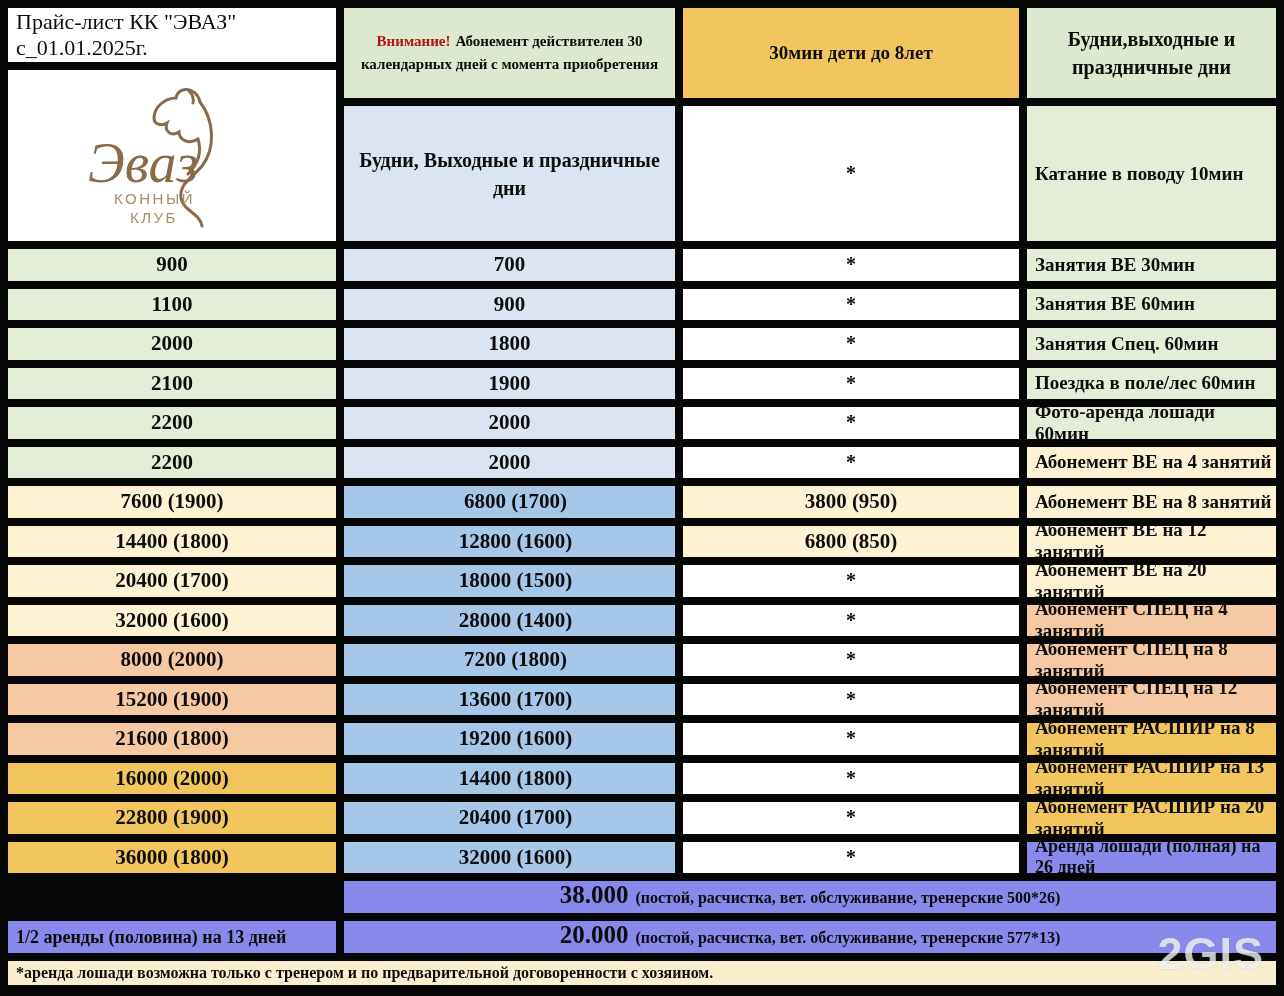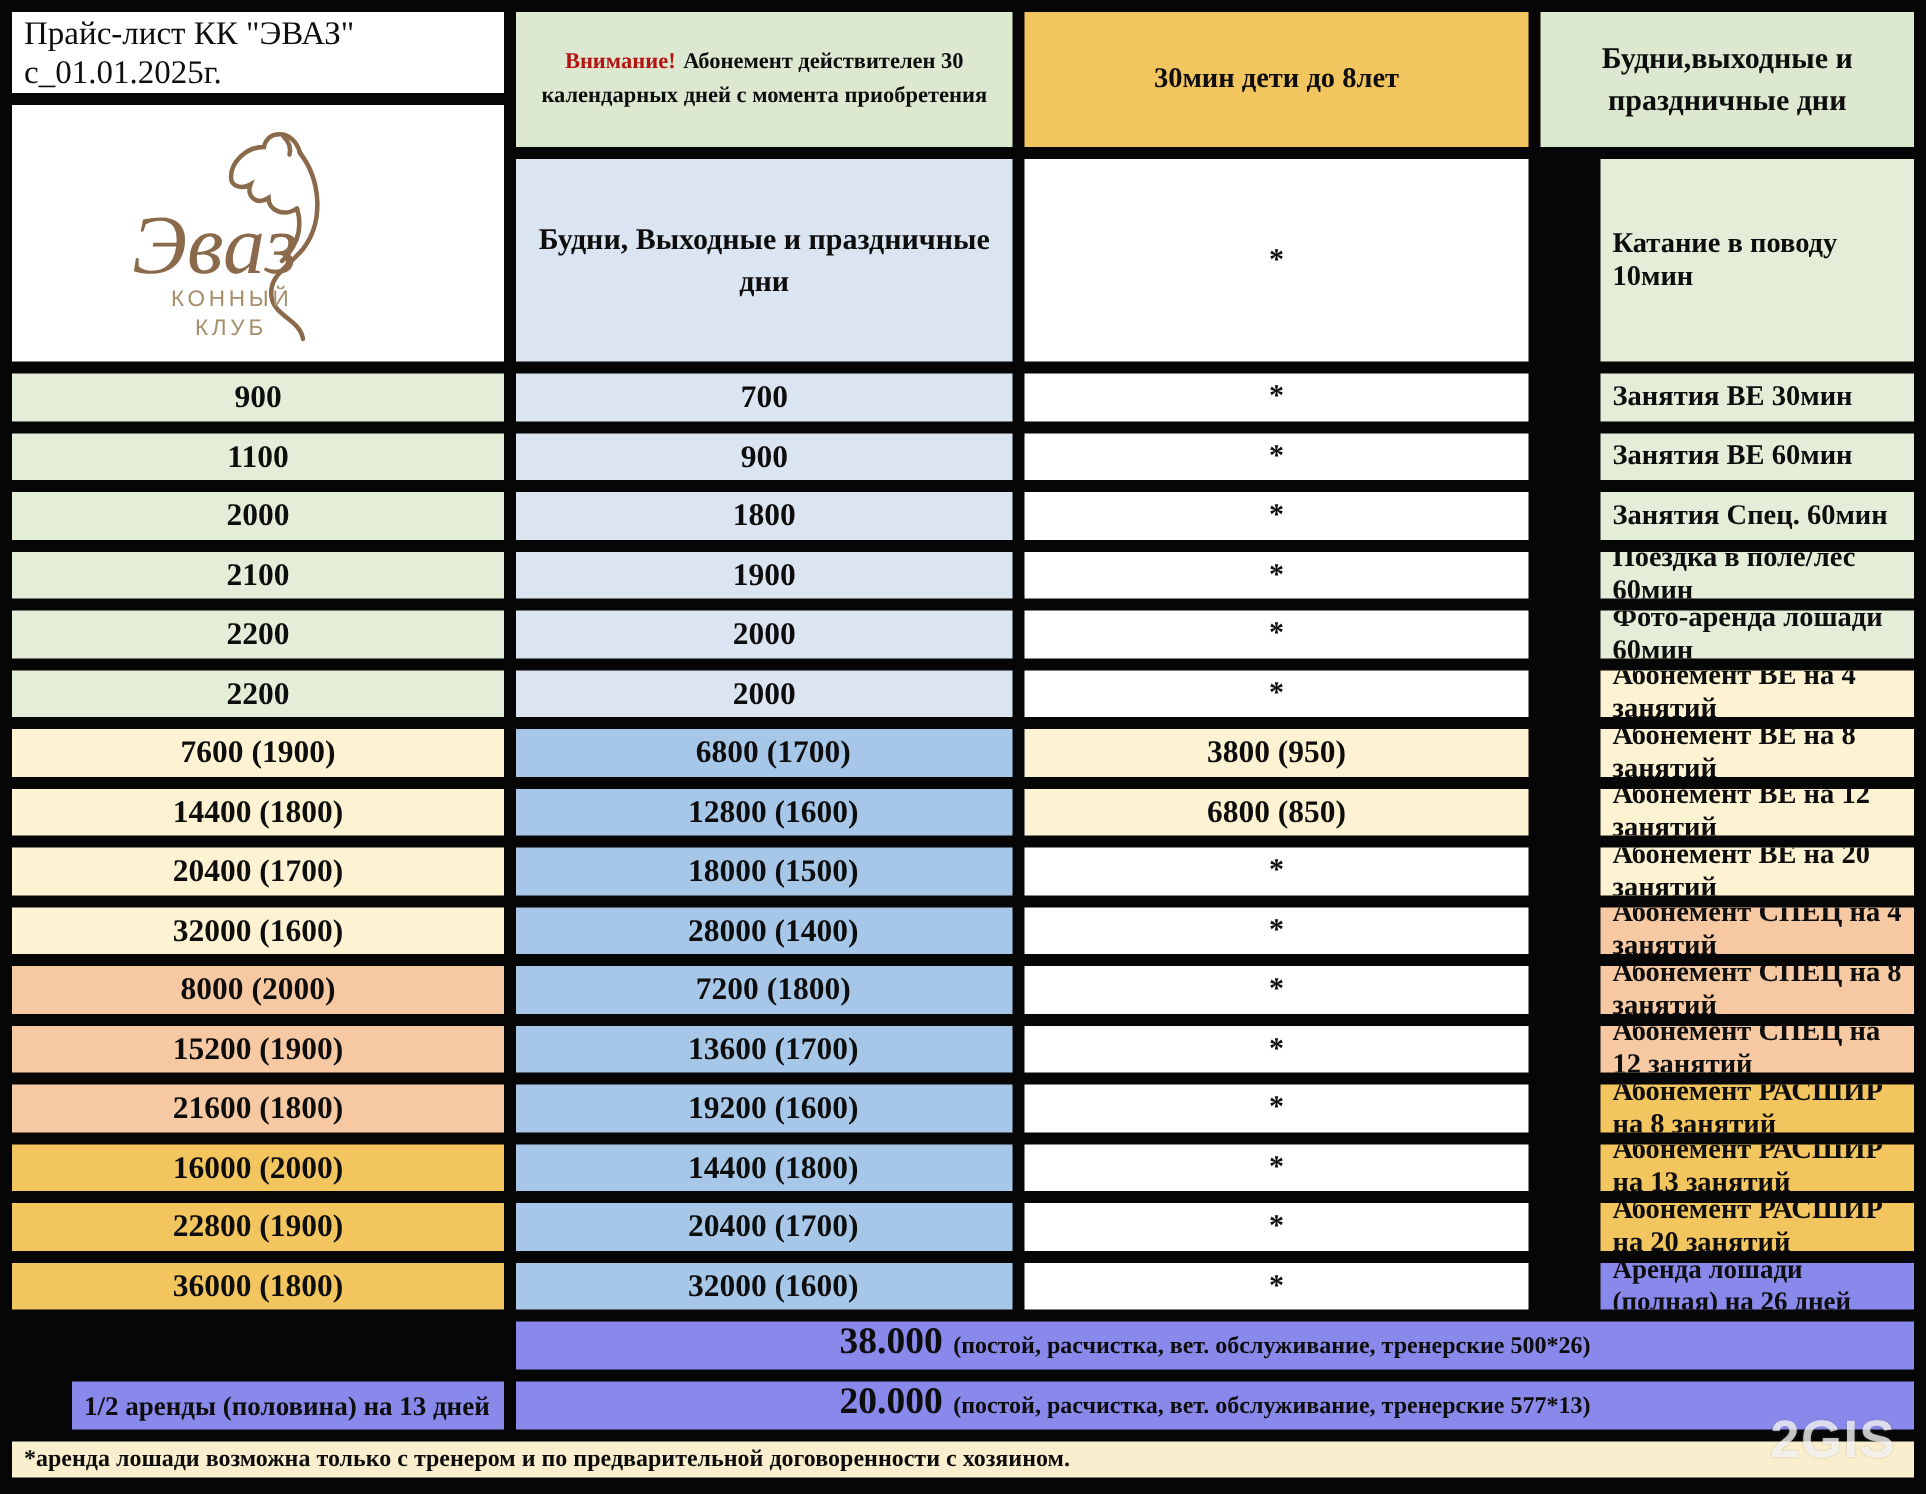--- a/index.html
+++ b/index.html
@@ -14,21 +14,21 @@
     box-sizing:border-box;
     background:#060606;
     align-content:start;
     font-family:"Liberation Serif",serif;
     color:#0d0d0d;
   }
   .cell{
     display:flex;align-items:center;justify-content:center;
     font-weight:bold;overflow:hidden;
   }
-  .label{justify-content:flex-start;padding:0 4px 0 8px;font-size:19px;text-align:left;margin-left:40px;}
+  .label{justify-content:flex-start;padding:0 4px 0 8px;font-size:19px;text-align:left;}
   .num{font-size:21px;}
   .star{font-size:20px;}
   
   .bg-green-h{background:#dce8d0;}
   .bg-green{background:#e4edd8;}
   .bg-lightblue{background:#dbe5f1;}
   .bg-medblue-h{background:#a3c1de;}
   .bg-medblue{background:#a7c7e8;padding-left:12px;}
   .bg-gold{background:#f3c55f;}
   .bg-cream{background:#fdf3d2;}
@@ -49,21 +49,21 @@
   
   .rent-label{font-size:18px;}
   .rent-merged{gap:7px;align-items:baseline;}
   .rent-price{font-size:25px;font-weight:bold;}
   .rent-note{font-size:16px;font-weight:bold;}
   .footnote{grid-column:1/-1;justify-content:flex-start;padding-left:8px;font-size:16px;}
   .merged3{grid-column:2/5;}
   .watermark{
     position:absolute;right:20px;bottom:16px;
     font-family:"Liberation Sans",sans-serif;font-weight:bold;
-    font-size:35px;letter-spacing:1px;color:rgba(255,255,255,0.72);
+    font-size:45px;letter-spacing:1px;color:rgba(255,255,255,0.72);
     text-shadow:0 0 2px rgba(120,120,120,0.35);
     margin-top:32px;
   }
   .logo-sub{font-family:"Liberation Sans",sans-serif;letter-spacing:2.5px;}
 </style>
 </head>
 <body>
 
 <div class="table">
 

